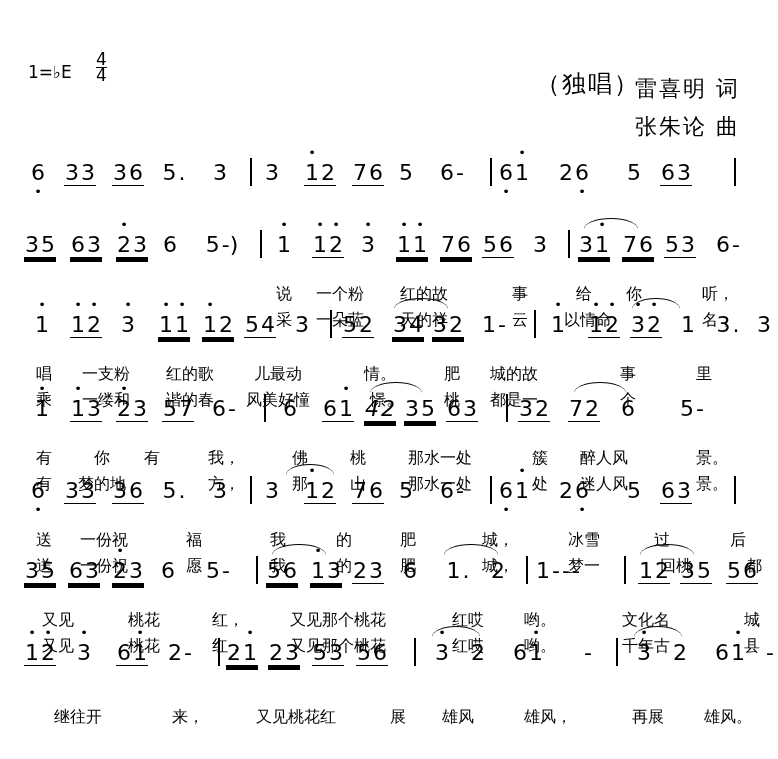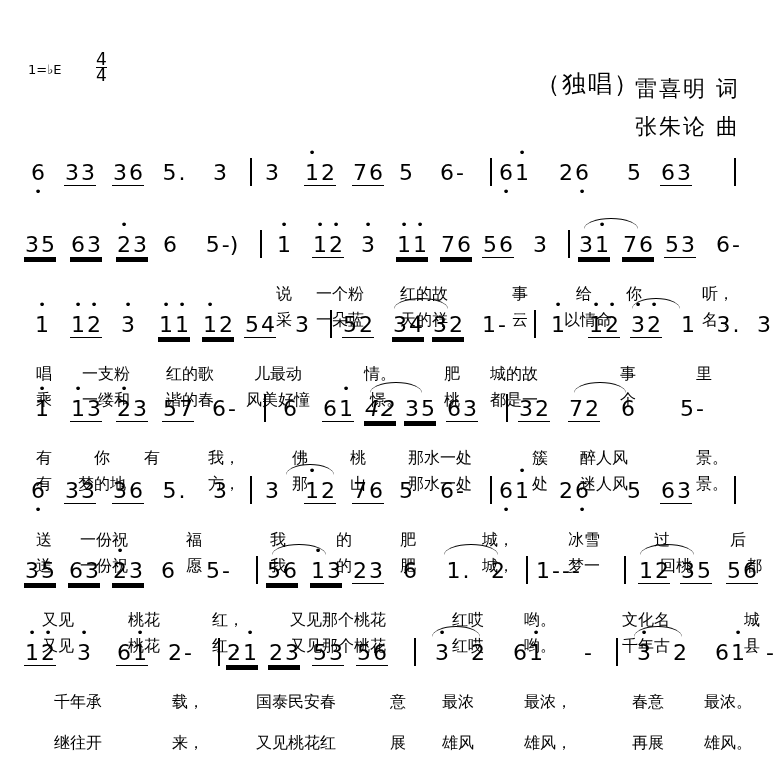--- a/index.html
+++ b/index.html
@@ -25,21 +25,21 @@
   .subtitle{
     position:absolute;top:68px;left:0;width:640px;
     text-align:right;
     font-family:"DejaVu Sans", sans-serif;
     font-size:24px;
     letter-spacing:2px;
   }
   .keysig{
     position:absolute;top:62px;left:28px;
     font-family:"DejaVu Sans", sans-serif;
-    font-size:13px;
+    font-size:17px;
   }
   .meter{
     position:absolute;top:52px;left:96px;
     font-family:"DejaVu Sans", sans-serif;
     font-size:17px;
     line-height:15px;
     text-align:center;
   }
   .meter .num{display:block;}
   .meter .den{display:block;border-top:1.5px solid #000;}
@@ -418,30 +418,20 @@
       <span class="cell" style="left:560px;"><span class="n">-</span></span>
       <span class="bar" style="left:588px;"></span>
       <span class="cell" style="left:616px;"><span class="n dotup">3</span></span>
       <span class="cell" style="left:652px;"><span class="n">2</span></span>
       <span class="cell" style="left:702px;"><span class="n">6</span><span class="n dotup">1</span></span>
       <span class="cell" style="left:742px;"><span class="n">-</span></span>
 
       <span class="tie" style="left:404px;top:-14px;width:48px;"></span>
       <span class="tie" style="left:606px;top:-14px;width:48px;"></span>
     </div>
-    <div class="lyricrow" style="top:10px;">
-      <span class="w" style="left:50px;">千年承</span>
-      <span class="w" style="left:160px;">载，</span>
-      <span class="w" style="left:268px;">国泰民安春</span>
-      <span class="w" style="left:370px;">意</span>
-      <span class="w" style="left:430px;">最浓</span>
-      <span class="w" style="left:520px;">最浓，</span>
-      <span class="w" style="left:620px;">春意</span>
-      <span class="w" style="left:700px;">最浓。</span>
-    </div>
     <div class="lyricrow" style="top:10px;margin-top:15px;">
       <span class="w" style="left:50px;">继往开</span>
       <span class="w" style="left:160px;">来，</span>
       <span class="w" style="left:268px;">又见桃花红</span>
       <span class="w" style="left:370px;">展</span>
       <span class="w" style="left:430px;">雄风</span>
       <span class="w" style="left:520px;">雄风，</span>
       <span class="w" style="left:620px;">再展</span>
       <span class="w" style="left:700px;">雄风。</span>
     </div>

